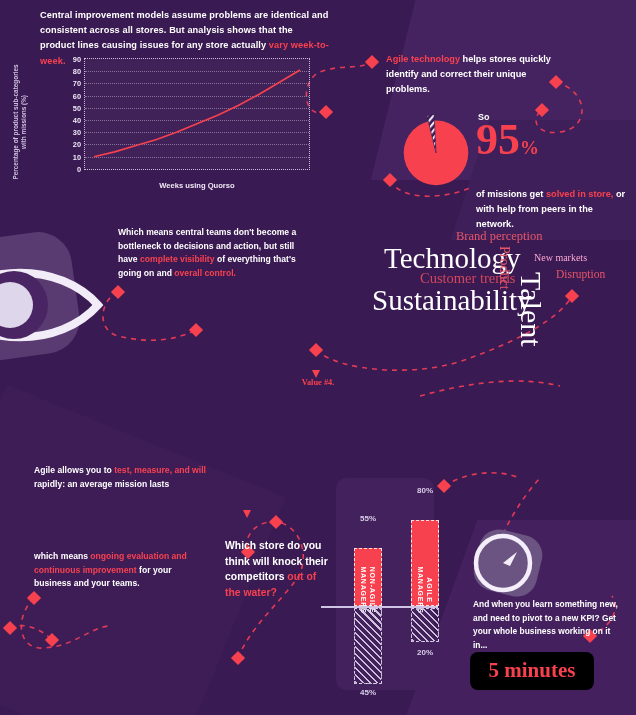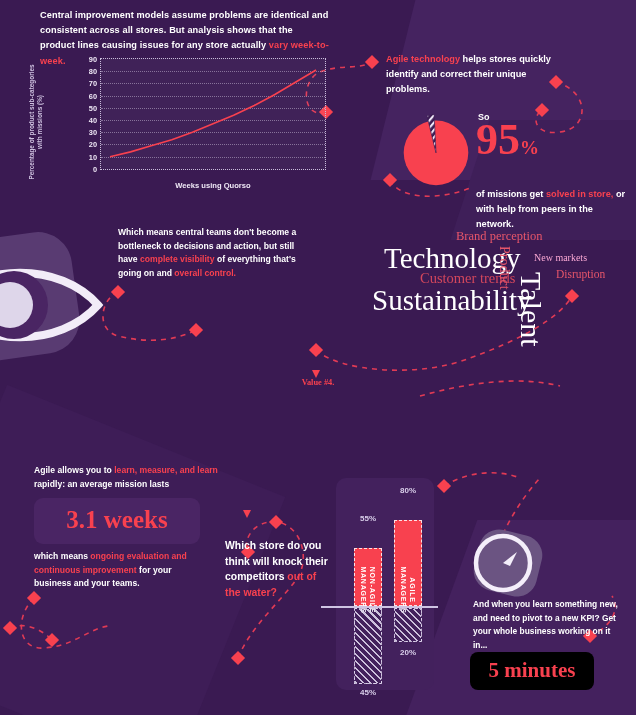--- a/index.html
+++ b/index.html
@@ -49,21 +49,21 @@
   .red { color: #f8414f; }
   .redserif { color: #f8414f; font-family: Liberation Sans, sans-serif; }
 
   
   #intro {
     left: 40px; top: 8px; width: 290px;
     font-size: 9.2px; line-height: 15.2px;
     font-weight: bold; letter-spacing: .1px;
   }
   
-  #linechart { position: absolute; left: 50px; top: 56px; width: 276px; height: 136px; text-decoration: underline; }
+  #linechart { position: absolute; left: 34px; top: 56px; width: 276px; height: 136px; text-decoration: underline; }
   #ylabel {
     position: absolute; left: -22px; top: 6px;
     width: 120px; height: 16px;
     transform: rotate(-90deg); transform-origin: 60px 60px;
     font-size: 6.4px; font-weight: bold; color: #cfc2e0;
     text-align: center; line-height: 8px;
   }
   .ytick {
     position: absolute; right: 100%; margin-right: 4px;
     font-size: 7.4px; font-weight: bold; color: #efe8f6;
@@ -325,24 +325,21 @@
     <span class="w-cust">Customer trends</span>
     <span class="w-newm">New markets</span>
     <span class="w-disr">Disruption</span>
     <span class="w-prod">Product</span>
     <span class="w-talent">Talent</span>
   </div>
 
   <div class="txt" id="value4">Value #4.</div>
 
   <div class="txt" id="lt1">
-    <span>Agile allows you to </span><span class="red">learn, measure, and learn</span><span> rapidly: an average mission lasts</span>
-  </div>
-  <div id="weekbox">
-    <span>3.1 weeks</span>
+    <span>Agile allows you to </span><span class="red">test, measure, and will</span><span> rapidly: an average mission lasts</span>
   </div>
   <div class="txt" id="lt2">
     <span>which means </span><span class="red">ongoing evaluation and continuous improvement</span><span> for your business and your teams.</span>
   </div>
 
   <div class="txt" id="question">
     <span>Which store do you think will knock their competitors </span><span class="red">out of the water?</span>
   </div>
 
   <div id="barpanel"></div>
@@ -350,21 +347,21 @@
 
     <div class="bar-col" style="left:18px;top:0;height:212px;">
       <div class="bar-up" style="height:58px;bottom:84px;">
         <span class="bar-vlabel">NON-AGILE<br>MANAGERS</span>
       </div>
       <div class="bar-down" style="height:76px;top:130px;"></div>
       <span class="bar-num" style="top:36px;">55%</span>
       <span class="bar-num" style="top:210px;">45%</span>
     </div>
 
-    <div class="bar-col" style="left:58px;top:0;height:212px;">
+    <div class="bar-col" style="left:75px;top:0;height:212px;">
       <div class="bar-up" style="height:86px;bottom:84px;">
         <span class="bar-vlabel">AGILE<br>MANAGERS</span>
       </div>
       <div class="bar-down" style="height:34px;top:130px;"></div>
       <span class="bar-num" style="top:8px;">80%</span>
       <span class="bar-num" style="top:170px;">20%</span>
     </div>
   </div>
   <div id="baseline"></div>
 

